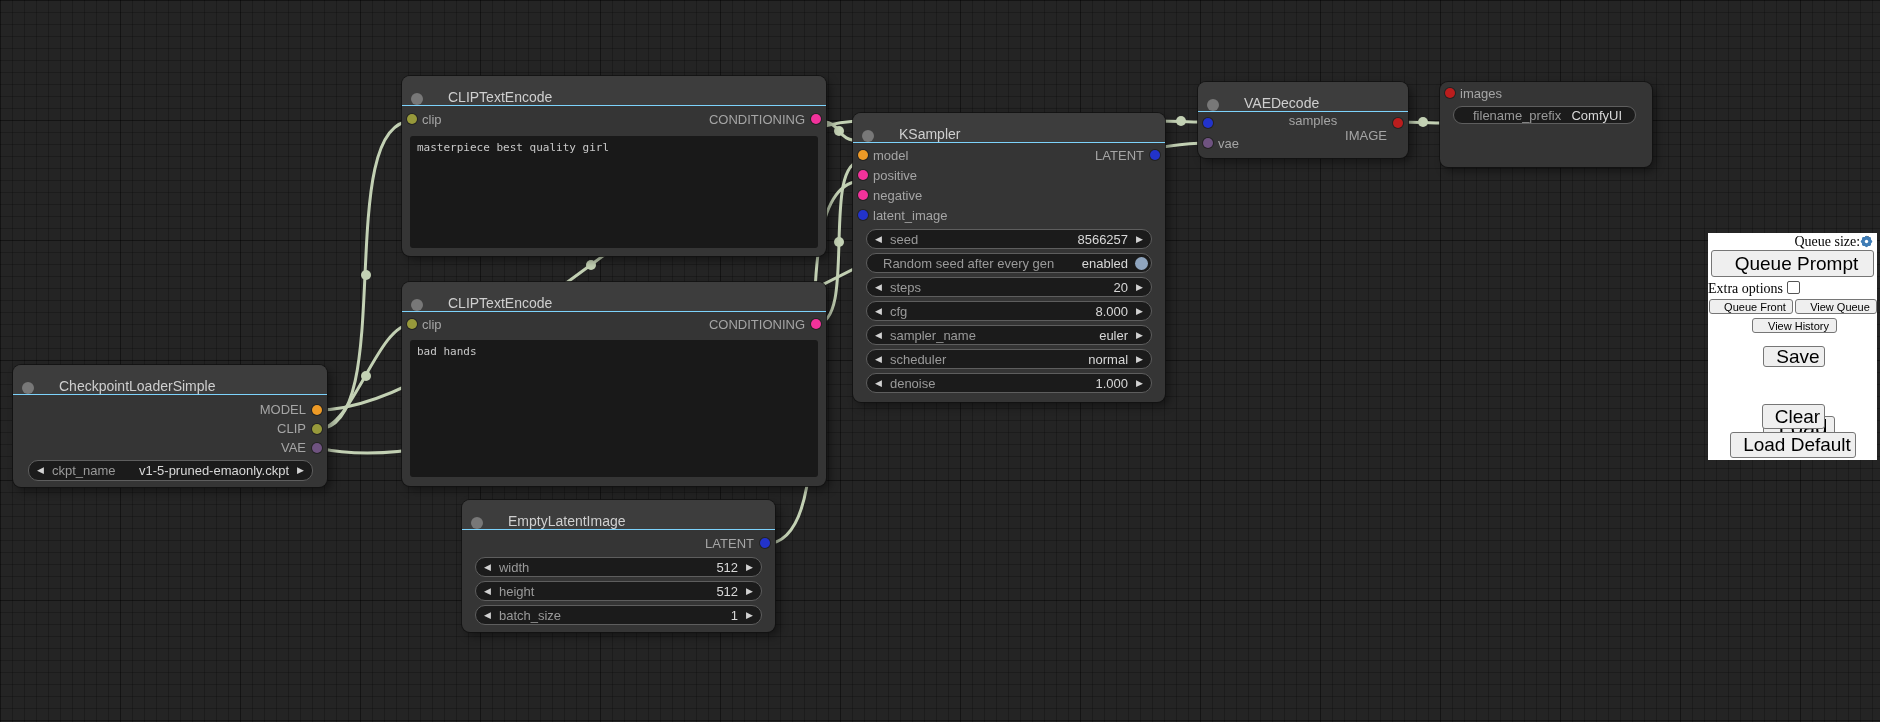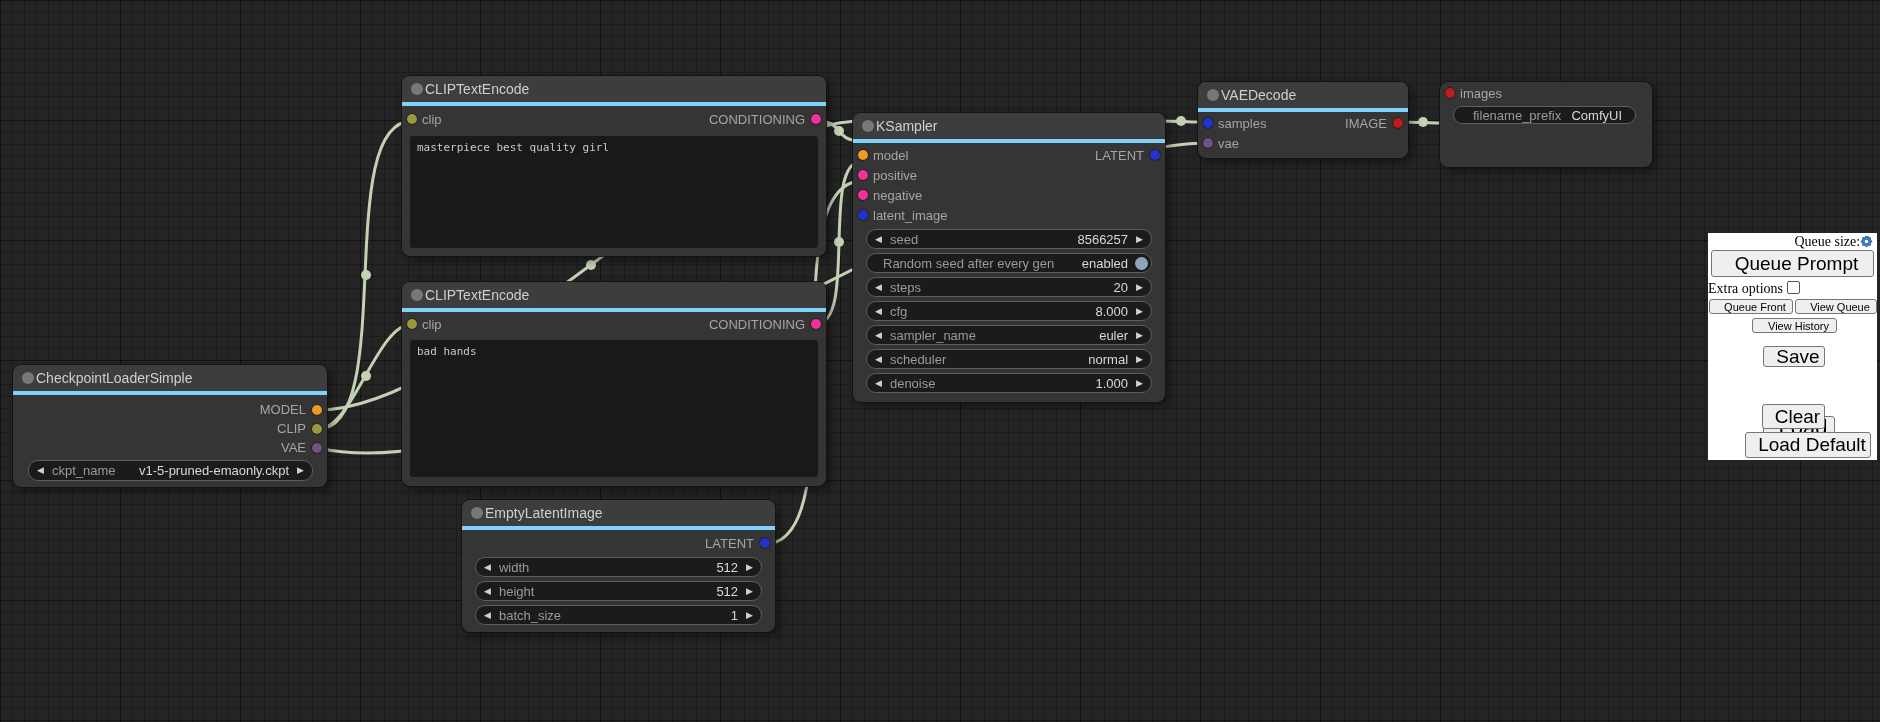--- a/index.html
+++ b/index.html
@@ -10,21 +10,21 @@
       linear-gradient(90deg,rgba(0,0,0,.30) 1px,transparent 1px),
       linear-gradient(rgba(0,0,0,.22) 1px,transparent 1px),
       linear-gradient(90deg,rgba(0,0,0,.22) 1px,transparent 1px);
     background-size:120px 120px,120px 120px,12px 12px,12px 12px;
     font-family:"Liberation Sans",sans-serif;}
   svg.wires{position:absolute;left:0;top:0;pointer-events:none;}
   .wire{fill:none;stroke-width:3;stroke-linecap:round;}
   .node{position:absolute;background:#353535;border-radius:8px;
     box-shadow:0 0 0 1px rgba(18,18,18,.85),4px 4px 10px rgba(0,0,0,.45);}
   .node-title{height:30px;background:#3d3d3d;border-radius:8px 8px 0 0;
-    display:flex;align-items:center;padding:0 9px;gap:2px;border-bottom:4px solid #7dd3fc;box-sizing:border-box;}
+    display:flex;align-items:flex-end;padding:0 9px;gap:25px;border-bottom:1px solid #7dd3fc;box-sizing:border-box;}
   .title-dot{width:12px;height:12px;border-radius:50%;background:#787878;flex:0 0 auto;}
   .title-text{color:#cfcfcf;font-size:14px;white-space:nowrap;}
   .slot-row{position:relative;height:20px;display:flex;align-items:center;font-size:13px;color:#a5a5a5;}
   .slot-row .in-label{margin-left:20px;}
   .slot-row .out-label{margin-left:auto;margin-right:21px;}
   .dot{position:absolute;top:50%;transform:translateY(-50%);width:10px;height:10px;border-radius:50%;
     box-shadow:0 0 0 1px rgba(0,0,0,.35);}
   .dot.in{left:5px;} .dot.out{right:5px;}
   .widget{height:20px;margin:0 13px 4px 13px;background:#1b1b1b;border:1px solid #5e5e5e;border-radius:10px;
     display:flex;align-items:center;font-size:13px;box-sizing:border-box;overflow:hidden;}
@@ -221,21 +221,21 @@
       <span class="w-value">1.000</span>
       <span class="arrow">▶</span>
     </div>
   </div>
 
   <div class="node" style="left:1198px;top:82px;width:210px;height:76px;">
     <div class="node-title">
       <span class="title-dot"></span>
       <span class="title-text">VAEDecode</span>
     </div>
-    <div class="slot-row" style="margin-top:1px;">
+    <div class="slot-row" style="margin-top:1px;flex-direction:column;">
       <span class="dot in" style="background: rgb(34, 51, 203);"></span>
       <span class="in-label">samples</span>
       <span class="out-label">IMAGE</span>
       <span class="dot out" style="background: rgb(187, 29, 29);"></span>
     </div>
     <div class="slot-row">
       <span class="dot in" style="background: rgb(111, 83, 128);"></span>
       <span class="in-label">vae</span>
     </div>
   </div>
@@ -262,16 +262,16 @@
     <div class="mbtn" style="left:3px;top:17px;width:163px;height:27px;font-size:19px;">Queue Prompt</div>
     <div class="extra">
       <span>Extra options</span><span class="checkbox"></span>
     </div>
     <div class="mbtn" style="left:1px;top:66px;width:84px;height:15px;font-size:11px;">Queue Front</div>
     <div class="mbtn" style="left:87px;top:66px;width:82px;height:15px;font-size:11px;">View Queue</div>
     <div class="mbtn" style="left:44px;top:85px;width:85px;height:15px;font-size:11px;">View History</div>
     <div class="mbtn" style="left:55px;top:113px;width:62px;height:21px;font-size:19px;">Save</div>
     <div class="mbtn" style="left:55px;top:143px;width:72px;height:24px;font-size:22px;margin-top:40px;">Load</div>
     <div class="mbtn" style="left:54px;top:171px;width:63px;height:25px;font-size:19px;">Clear</div>
-    <div class="mbtn" style="left:37px;top:199px;width:126px;height:26px;font-size:19px;">Load Default</div>
+    <div class="mbtn" style="left:22px;top:199px;width:126px;height:26px;font-size:19px;">Load Default</div>
   </div>
 
 </div>
 
 </body></html>

